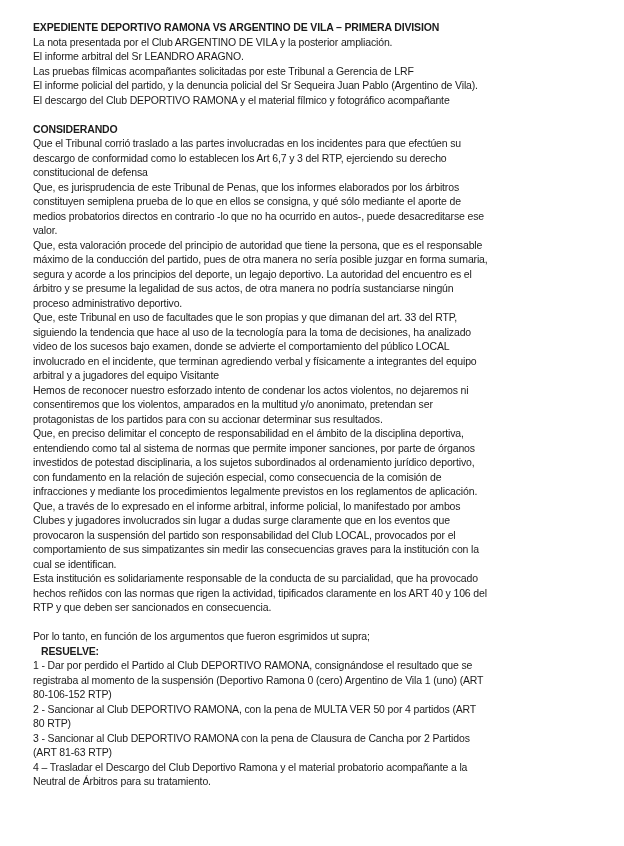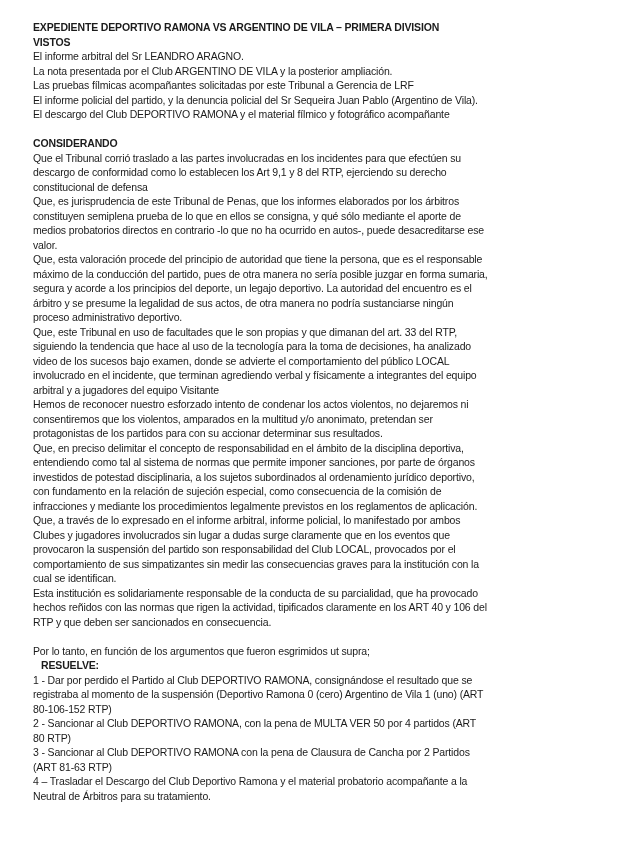--- a/index.html
+++ b/index.html
@@ -37,33 +37,32 @@
     margin: 0;
   }
 </style>
 </head>
 <body>
 
 <div class="page">
 
   <p class="heading block">EXPEDIENTE DEPORTIVO RAMONA VS ARGENTINO DE VILA – PRIMERA DIVISION</p>
 
-  <p class="heading block">VISTOS</p>
 
   <div class="block">
+    <p class="line">La nota presentada por el Club ARGENTINO DE VILA y la posterior ampliación.</p>
     <p class="line">El informe arbitral del Sr LEANDRO ARAGNO.</p>
-    <p class="line">La nota presentada por el Club ARGENTINO DE VILA y la posterior ampliación.</p>
     <p class="line">Las pruebas fílmicas acompañantes solicitadas por este Tribunal a Gerencia de LRF</p>
     <p class="line">El informe policial del partido, y la denuncia policial del Sr Sequeira Juan Pablo (Argentino de Vila).</p>
     <p class="line">El descargo del Club DEPORTIVO RAMONA y el material fílmico y fotográfico acompañante</p>
   </div>
 
   <p class="heading block">CONSIDERANDO</p>
 
-  <p class="block">Que el Tribunal corrió traslado a las partes involucradas en los incidentes para que efectúen su descargo de conformidad como lo establecen los Art 9,1 y 8 del RTP, ejerciendo su derecho constitucional de defensa</p>
+  <p class="block">Que el Tribunal corrió traslado a las partes involucradas en los incidentes para que efectúen su descargo de conformidad como lo establecen los Art 6,7 y 3 del RTP, ejerciendo su derecho constitucional de defensa</p>
 
   <p class="block">Que, es jurisprudencia de este Tribunal de Penas, que los informes elaborados por los árbitros constituyen semiplena prueba de lo que en ellos se consigna, y qué sólo mediante el aporte de medios probatorios directos en contrario -lo que no ha ocurrido en autos-, puede desacreditarse ese valor.</p>
 
   <p class="block">Que, esta valoración procede del principio de autoridad que tiene la persona, que es el responsable máximo de la conducción del partido, pues de otra manera no sería posible juzgar en forma sumaria, segura y acorde a los principios del deporte, un legajo deportivo. La autoridad del encuentro es el árbitro y se presume la legalidad de sus actos, de otra manera no podría sustanciarse ningún proceso administrativo deportivo.</p>
 
   <p class="block">Que, este Tribunal en uso de facultades que le son propias y que dimanan del art. 33 del RTP, siguiendo la tendencia que hace al uso de la tecnología para la toma de decisiones, ha analizado video de los sucesos bajo examen, donde se advierte el comportamiento del público LOCAL involucrado en el incidente, que terminan agrediendo verbal y físicamente a integrantes del equipo arbitral y a jugadores del equipo Visitante</p>
 
   <p class="block">Hemos de reconocer nuestro esforzado intento de condenar los actos violentos, no dejaremos ni consentiremos que los violentos, amparados en la multitud y/o anonimato, pretendan ser protagonistas de los partidos para con su accionar determinar sus resultados.</p>
 
   <p class="block">Que, en preciso delimitar el concepto de responsabilidad en el ámbito de la disciplina deportiva, entendiendo como tal al sistema de normas que permite imponer sanciones, por parte de órganos investidos de potestad disciplinaria, a los sujetos subordinados al ordenamiento jurídico deportivo, con fundamento en la relación de sujeción especial, como consecuencia de la comisión de infracciones y mediante los procedimientos legalmente previstos en los reglamentos de aplicación.</p>

